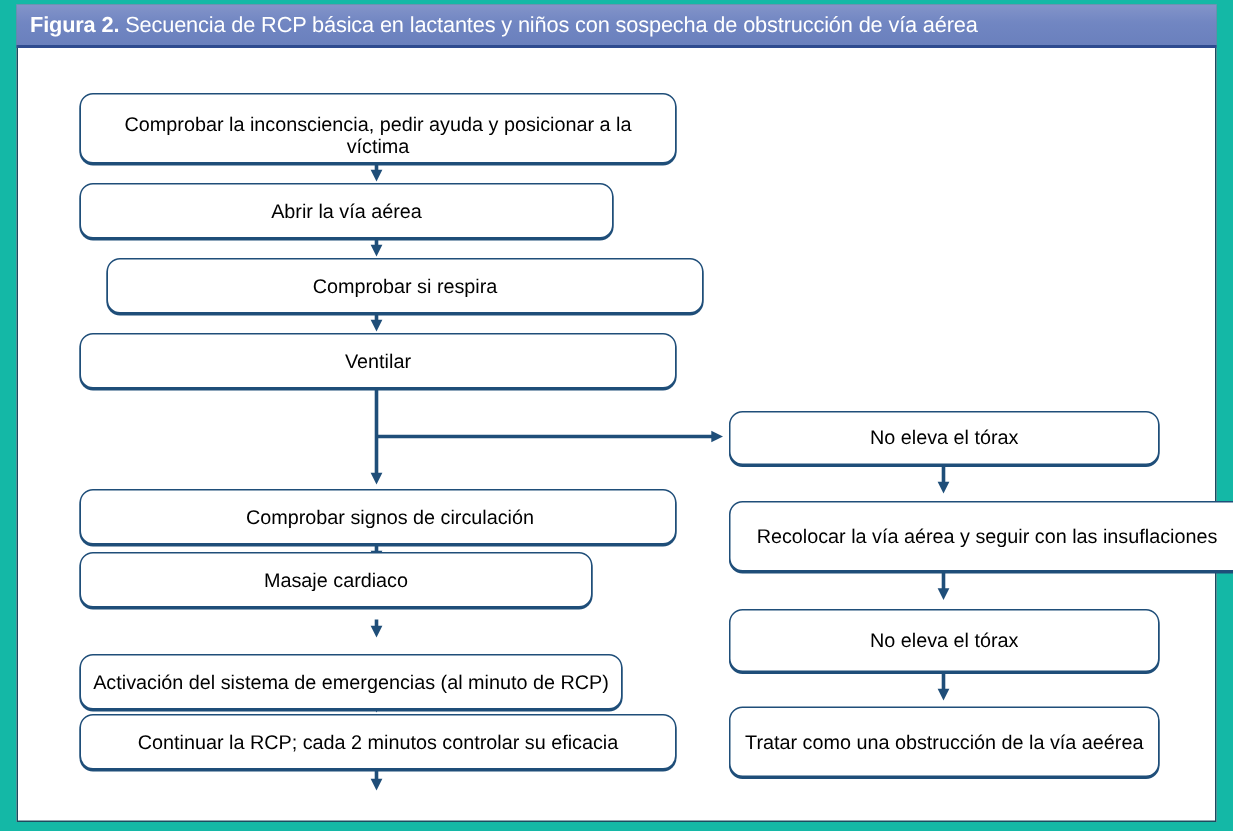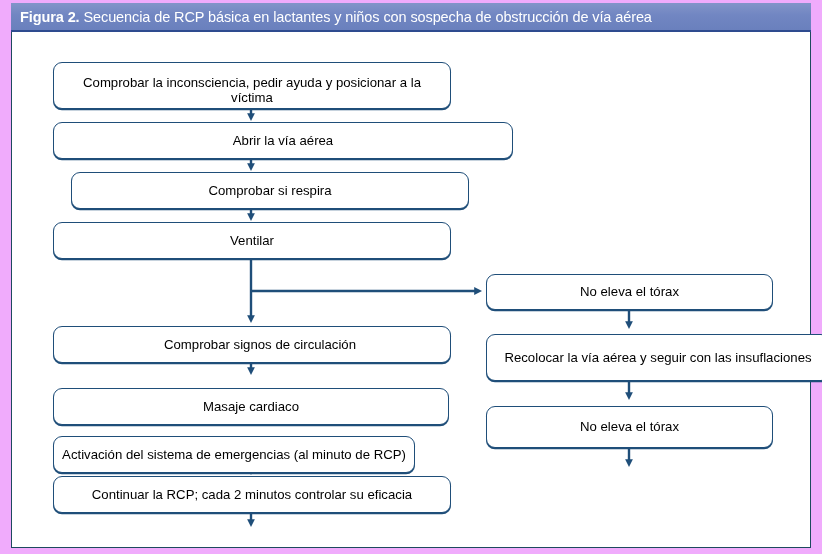--- a/index.html
+++ b/index.html
@@ -8,21 +8,21 @@
     background: #ffffff;
   }
   body {
     font-family: "Liberation Sans", sans-serif;
   }
   #figure {
     position: relative;
     width: 822px;
     height: 554px;
     box-sizing: border-box;
-    background: #f0abfc;
+    background: #14b8a6;
     overflow: hidden;
   }
   
   .frame {
     position: absolute;
     left: 11px;
     top: 3px;
     width: 800px;
     height: 545px;
     box-sizing: border-box;
@@ -128,37 +128,37 @@
       <line x1="629" y1="448" x2="629" y2="463" marker-end="url(#ah)"></line>
     </g>
   </svg>
 
   <div class="canvas">
 
     <div class="node" style="left:53px; top:62px; width:398px; height:47px;align-items:flex-end;">
       <span>Comprobar la inconsciencia, pedir ayuda y posicionar a la víctima</span>
     </div>
 
-    <div class="node" style="left:53px; top:122px; width:460px; height:37px;">
+    <div class="node" style="left:53px; top:122px; width:356px; height:37px;">
       <span>Abrir la vía aérea</span>
     </div>
 
     <div class="node" style="left:53px; top:172px; width:398px; height:37px;margin-left:18px;">
       <span>Comprobar si respira</span>
     </div>
 
     <div class="node" style="left:53px; top:222px; width:398px; height:37px;">
       <span>Ventilar</span>
     </div>
 
     <div class="node" style="left:53px; top:326px; width:398px; height:37px;padding-left:24px;">
       <span>Comprobar signos de circulación</span>
     </div>
 
-    <div class="node" style="left:53px; top:388px; width:396px; height:37px;justify-content:center;">
+    <div class="node" style="left:53px; top:368px; width:342px; height:37px;justify-content:center;">
       <span>Masaje cardiaco</span>
     </div>
 
     <div class="node" style="left:53px; top:436px; width:362px; height:37px;">
       <span>Activación del sistema de emergencias (al minuto de RCP)</span>
     </div>
 
     <div class="node" style="left:53px; top:476px; width:398px; height:37px;">
       <span>Continuar la RCP; cada 2 minutos controlar su eficacia</span>
     </div>
@@ -168,15 +168,18 @@
     </div>
 
     <div class="node" style="left:486px; top:334px; width:344px; height:47px;">
       <span>Recolocar la vía aérea y seguir con las insuflaciones</span>
     </div>
 
     <div class="node" style="left:486px; top:406px; width:287px; height:42px;">
       <span>No eleva el tórax</span>
     </div>
 
+    <div class="node" style="left:486px; top:471px; width:287px; height:47px;">
+      <span>Tratar como una obstrucción de la vía aeérea</span>
+    </div>
 
   </div>
 </div>
 
 </body></html>

